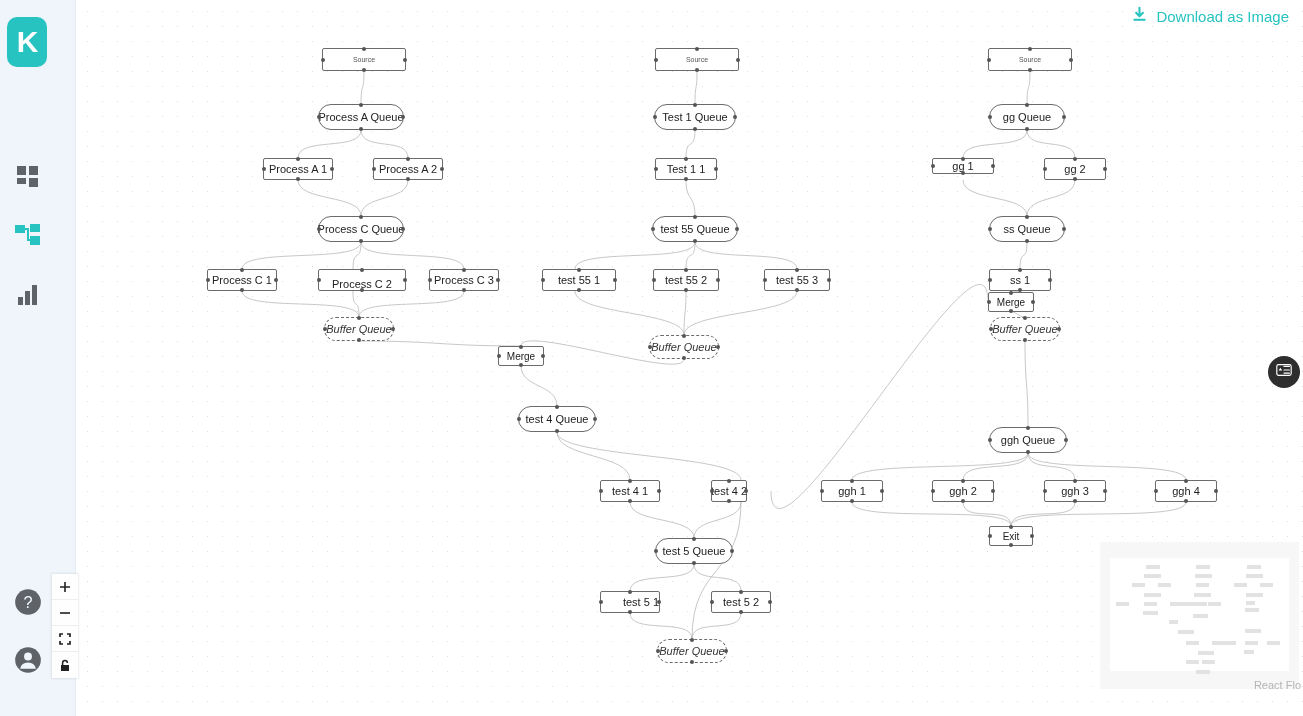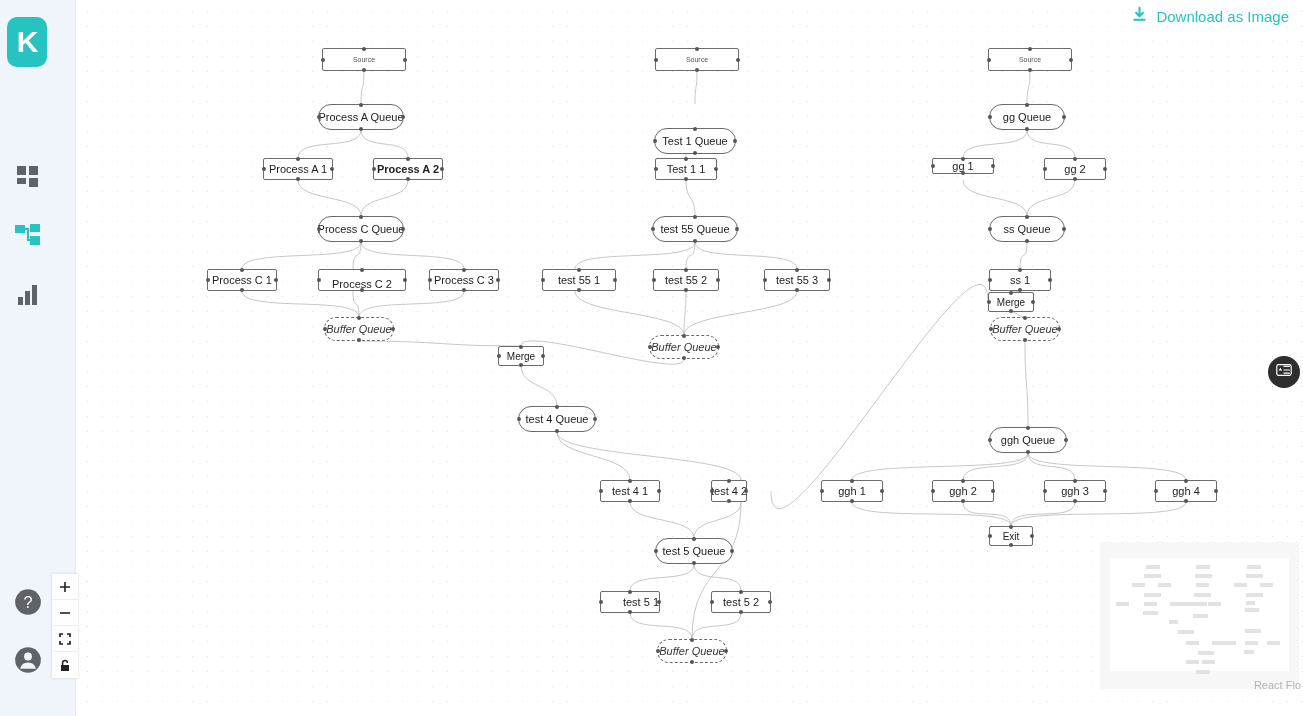--- a/index.html
+++ b/index.html
@@ -275,21 +275,21 @@
           <span class="dot-h l"></span>
           <span class="dot-h r"></span>
         </div>
         <div class="node rect" style="left: 187px; top: 158px; width: 70px; height: 22px;">
           <span>Process A 1</span>
           <span class="dot-h t"></span>
           <span class="dot-h b"></span>
           <span class="dot-h l"></span>
           <span class="dot-h r"></span>
         </div>
-        <div class="node rect" style="left: 297px; top: 158px; width: 70px; height: 22px; font-weight: bold;">
+        <div class="node rect" style="left: 297px; top: 158px; width: 70px; height: 22px;">
           <span>Process A 2</span>
           <span class="dot-h t"></span>
           <span class="dot-h b"></span>
           <span class="dot-h l"></span>
           <span class="dot-h r"></span>
         </div>
         <div class="node queue" style="left: 242px; top: 216px; width: 86px; height: 26px;">
           <span>Process C Queue</span>
           <span class="dot-h t"></span>
           <span class="dot-h b"></span>
@@ -324,21 +324,21 @@
           <span class="dot-h l"></span>
           <span class="dot-h r"></span>
         </div>
         <div class="node rect source" style="left: 579px; top: 48px; width: 84px; height: 23px;">
           <span>Source</span>
           <span class="dot-h t"></span>
           <span class="dot-h b"></span>
           <span class="dot-h l"></span>
           <span class="dot-h r"></span>
         </div>
-        <div class="node queue" style="left: 578px; top: 104px; width: 82px; height: 26px; margin-top: 24px;">
+        <div class="node queue" style="left: 578px; top: 104px; width: 82px; height: 26px;">
           <span>Test 1 Queue</span>
           <span class="dot-h t"></span>
           <span class="dot-h b"></span>
           <span class="dot-h l"></span>
           <span class="dot-h r"></span>
         </div>
         <div class="node rect" style="left: 579px; top: 158px; width: 62px; height: 22px;">
           <span>Test 1 1</span>
           <span class="dot-h t"></span>
           <span class="dot-h b"></span>

